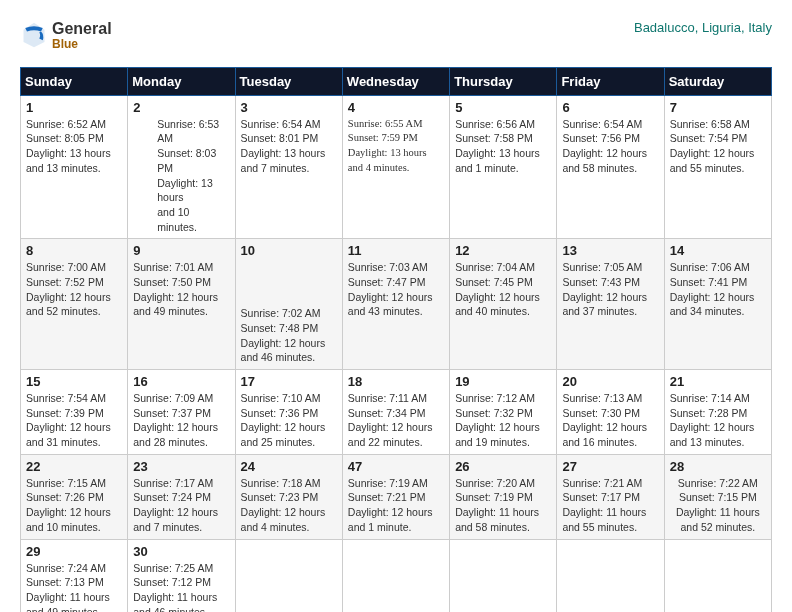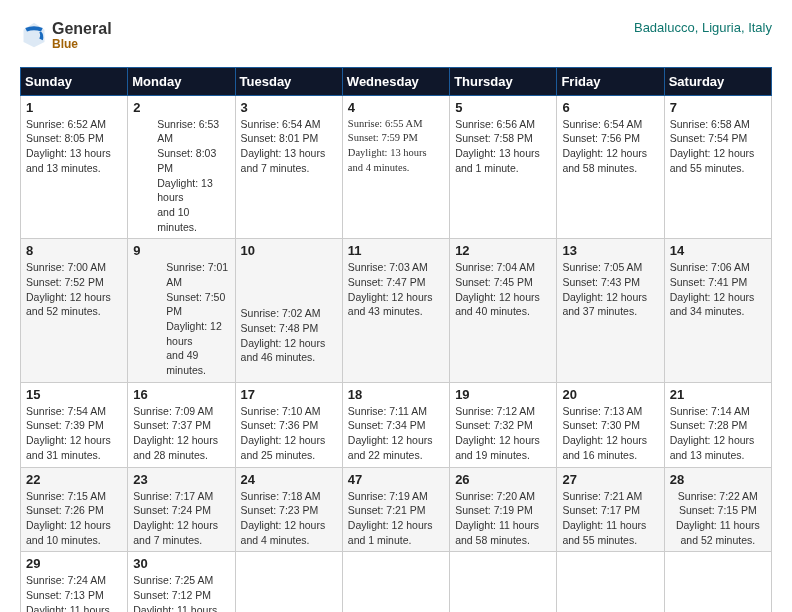--- a/index.html
+++ b/index.html
@@ -180,21 +180,21 @@
       <tr>
         <td>
           <span class="day-num">8</span>
           <div class="day-info" style="white-space: pre-line;">Sunrise: 7:00 AM
 Sunset: 7:52 PM
 Daylight: 12 hours
 and 52 minutes.</div>
         </td>
         <td>
           <span class="day-num">9</span>
-          <div class="day-info" style="white-space: pre-line; margin-left: 33px;">Sunrise: 7:01 AM
+          <div class="day-info" style="white-space: pre-line;">Sunrise: 7:01 AM
 Sunset: 7:50 PM
 Daylight: 12 hours
 and 49 minutes.</div>
         </td>
         <td>
           <span class="day-num">10</span>
           <div class="day-info" style="white-space: pre-line; margin-top: 48px;">Sunrise: 7:02 AM
 Sunset: 7:48 PM
 Daylight: 12 hours
 and 46 minutes.</div>

